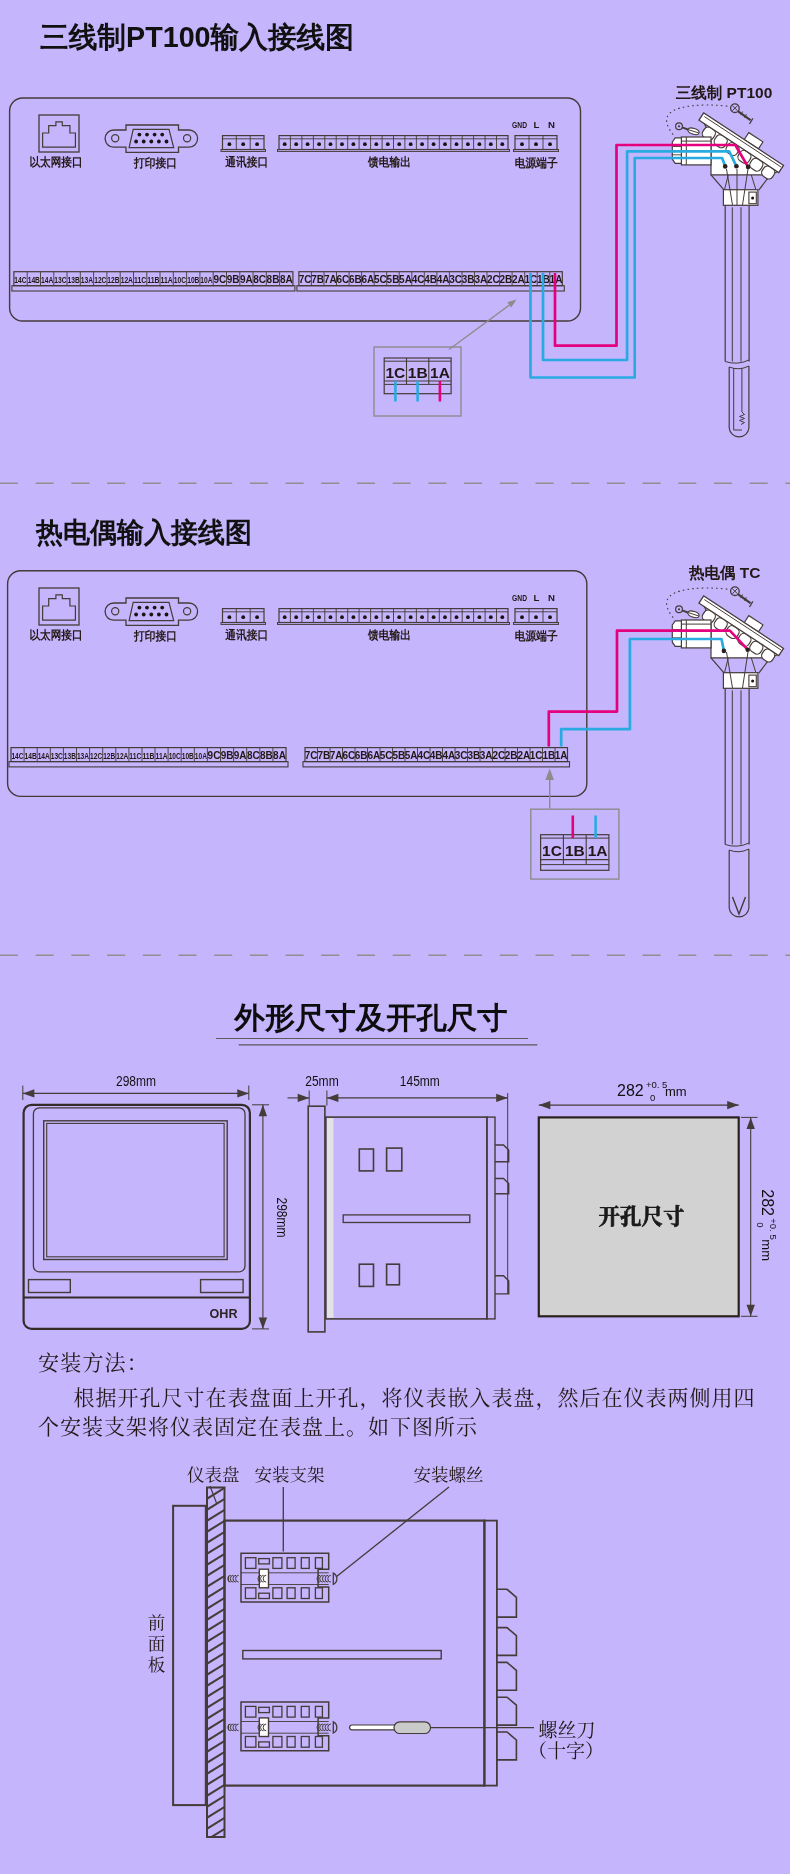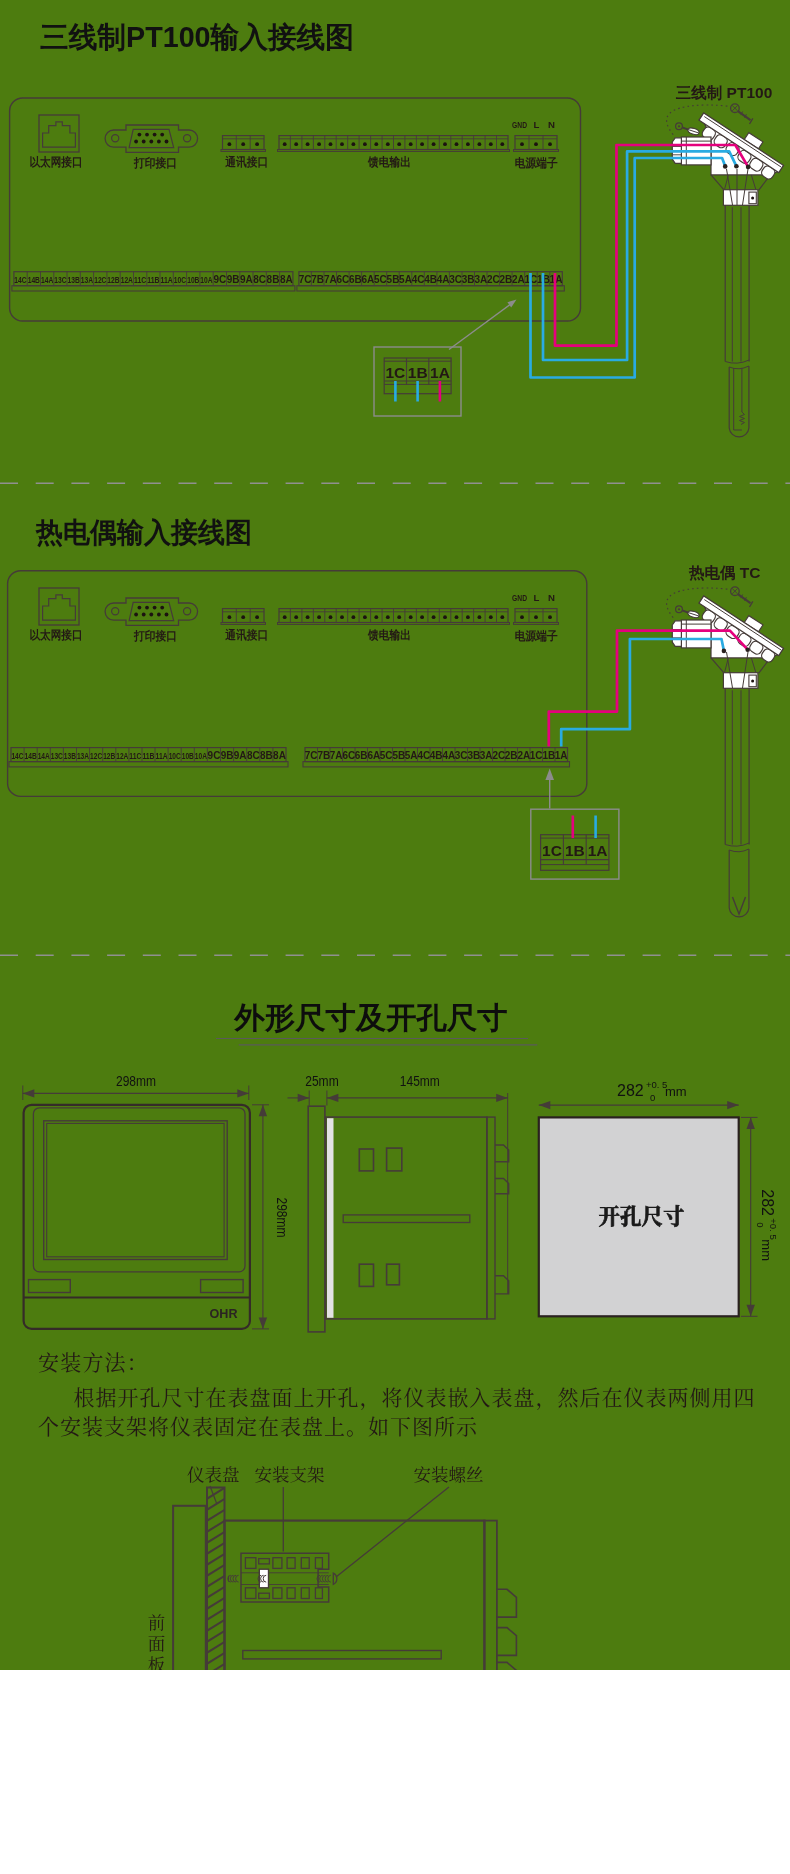--- a/index.html
+++ b/index.html
@@ -1,15 +1,15 @@
 <!DOCTYPE html>
 <html><head><meta charset="utf-8">
 <style>
 html,body{margin:0;padding:0;background:#fff;}
-#c{position:relative;width:790px;height:1670px;background:#4d7c0f;overflow:hidden;}
+#c{position:relative;width:790px;height:1874px;background:#c4b5fd;overflow:hidden;}
 svg{position:absolute;left:0;top:0;}
 </style></head>
 <body>
 <div id="c">
 <svg width="790" height="1874" viewBox="0 0 790 1874">
 <text x="40.0" y="47.0" font-family="&quot;Liberation Sans&quot;, sans-serif" font-size="29" font-weight="bold" textLength="314" lengthAdjust="spacingAndGlyphs" fill="#111">三线制PT100输入接线图</text>
 <rect x="9.6" y="98.0" width="570.9" height="223.0" rx="13" fill="none" stroke="#453b38" stroke-width="1.4"></rect>
 <rect x="39.0" y="115.0" width="40.0" height="37.0" fill="none" stroke="#453b38" stroke-width="1.3"></rect>
 <path d="M42.6,147.2 L42.6,133.0 L48.7,133.0 L48.7,125.7 L55.9,125.7 L55.9,121.9 L62.3,121.9 L62.3,125.7 L69.9,125.7 L69.9,133.0 L75.4,133.0 L75.4,147.2 Z" fill="none" stroke="#453b38" stroke-width="1.2" stroke-linejoin="miter"></path>
 <text x="56.0" y="166.0" font-family="&quot;Liberation Sans&quot;, sans-serif" font-size="12" font-weight="bold" text-anchor="middle" textLength="53" lengthAdjust="spacingAndGlyphs" fill="#231815">以太网接口</text>

